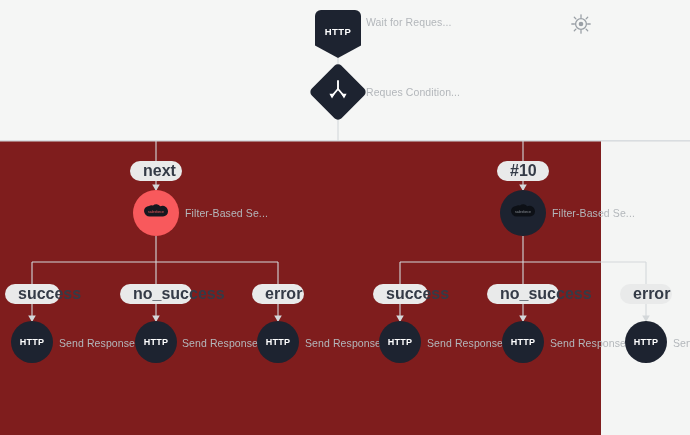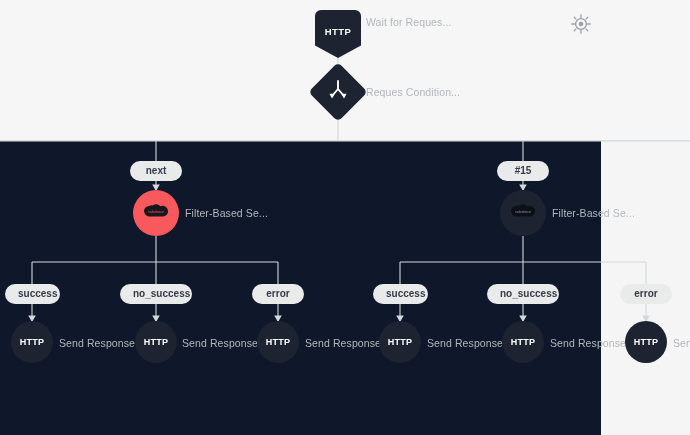--- a/index.html
+++ b/index.html
@@ -12,21 +12,21 @@
     background: #f4f5f4;
     font-family: "Liberation Sans", sans-serif;
     overflow: hidden;
     position: relative;
   }
   #canvas {
     position: absolute;
     left: 0; top: 0;
     width: 601px;
     height: 435px;
-    background: #0f172a;
+    background: #7f1d1d;
   }
   
   .panel-band {
     position: absolute;
     left: 0; top: 0;
     width: 690px;
     height: 141px;
     background: #f5f6f5;
     border-bottom: 1px solid #dfe3e6;
     box-sizing: border-box;
@@ -107,21 +107,21 @@
   }
 
   
   .pill {
     position: absolute;
     height: 20px;
     line-height: 20px;
     padding: 0 13px;
     background: #e9eaea;
     border-radius: 10px;
-    font-size: 10px;
+    font-size: 16px;
     font-weight: bold;
     color: #343b47;
     white-space: nowrap;
     text-align: center;
     box-sizing: border-box;
   }
 
   
   .label {
     position: absolute;
@@ -211,21 +211,21 @@
           <path d="M11 9 L17 16" stroke="#ffffff" stroke-width="1.9" stroke-linecap="round"></path>
           <polygon points="5,18.6 2.4,13.8 7.8,13.8" fill="#ffffff"></polygon>
           <polygon points="17,18.6 14.2,13.8 19.6,13.8" fill="#ffffff"></polygon>
         </svg>
       </span>
     </div>
   </div>
   <div class="label" style="left:366px; top:86px;">Reques Condition...</div>
 
   <div class="pill" style="left:130px; top:161px; width:52px;">next</div>
-  <div class="pill" style="left:497px; top:161px; width:52px;">#15</div>
+  <div class="pill" style="left:497px; top:161px; width:52px;">#10</div>
 
   <div class="node node-circle circle-red" style="left:133px; top:190px;">
     <span>
       <svg width="26" height="17" viewBox="0 0 52 34">
         <path d="M20 5 a9.5 9.5 0 0 1 14.5 1.6 A11 11 0 0 1 50 16.5
                  A10 10 0 0 1 39.5 27 H13.5 A11.5 11.5 0 0 1 2 16.2
                  A10.5 10.5 0 0 1 12 6 a9 9 0 0 1 8-1z" fill="#15181f"></path>
         <text x="26" y="19.5" font-family="'Liberation Sans',sans-serif" font-size="7" fill="#f8595c" text-anchor="middle">salesforce</text>
       </svg>
     </span>

